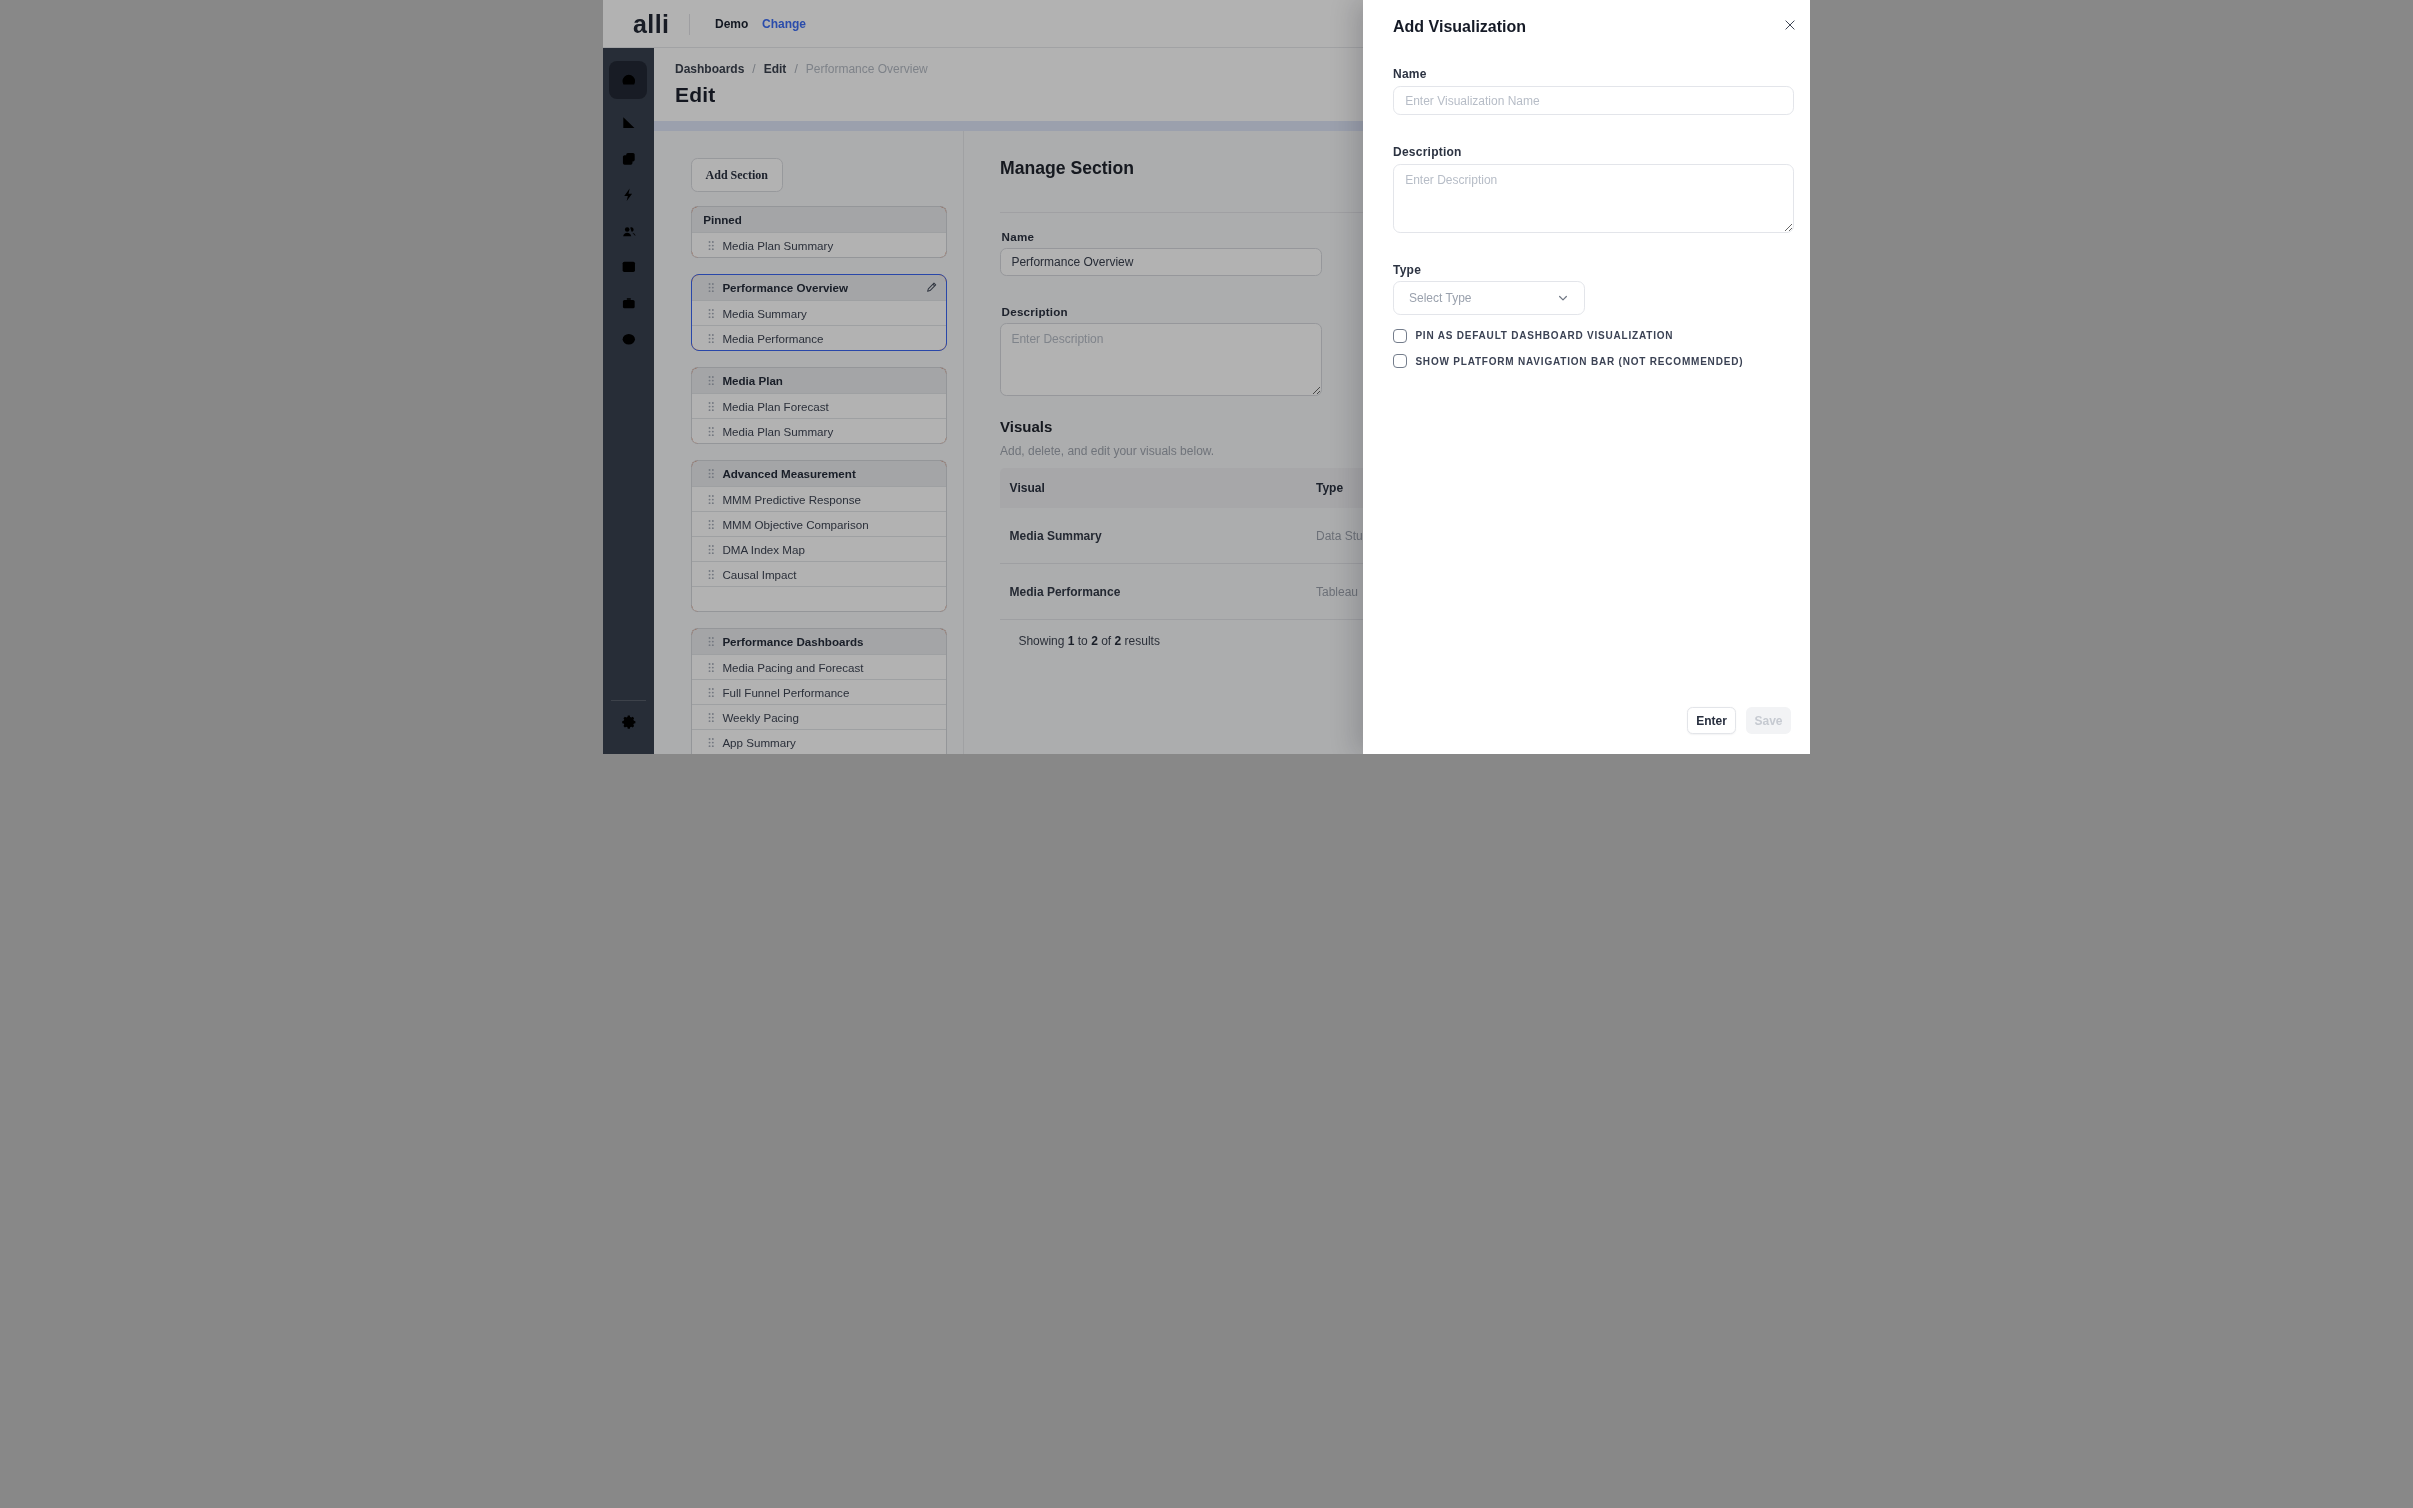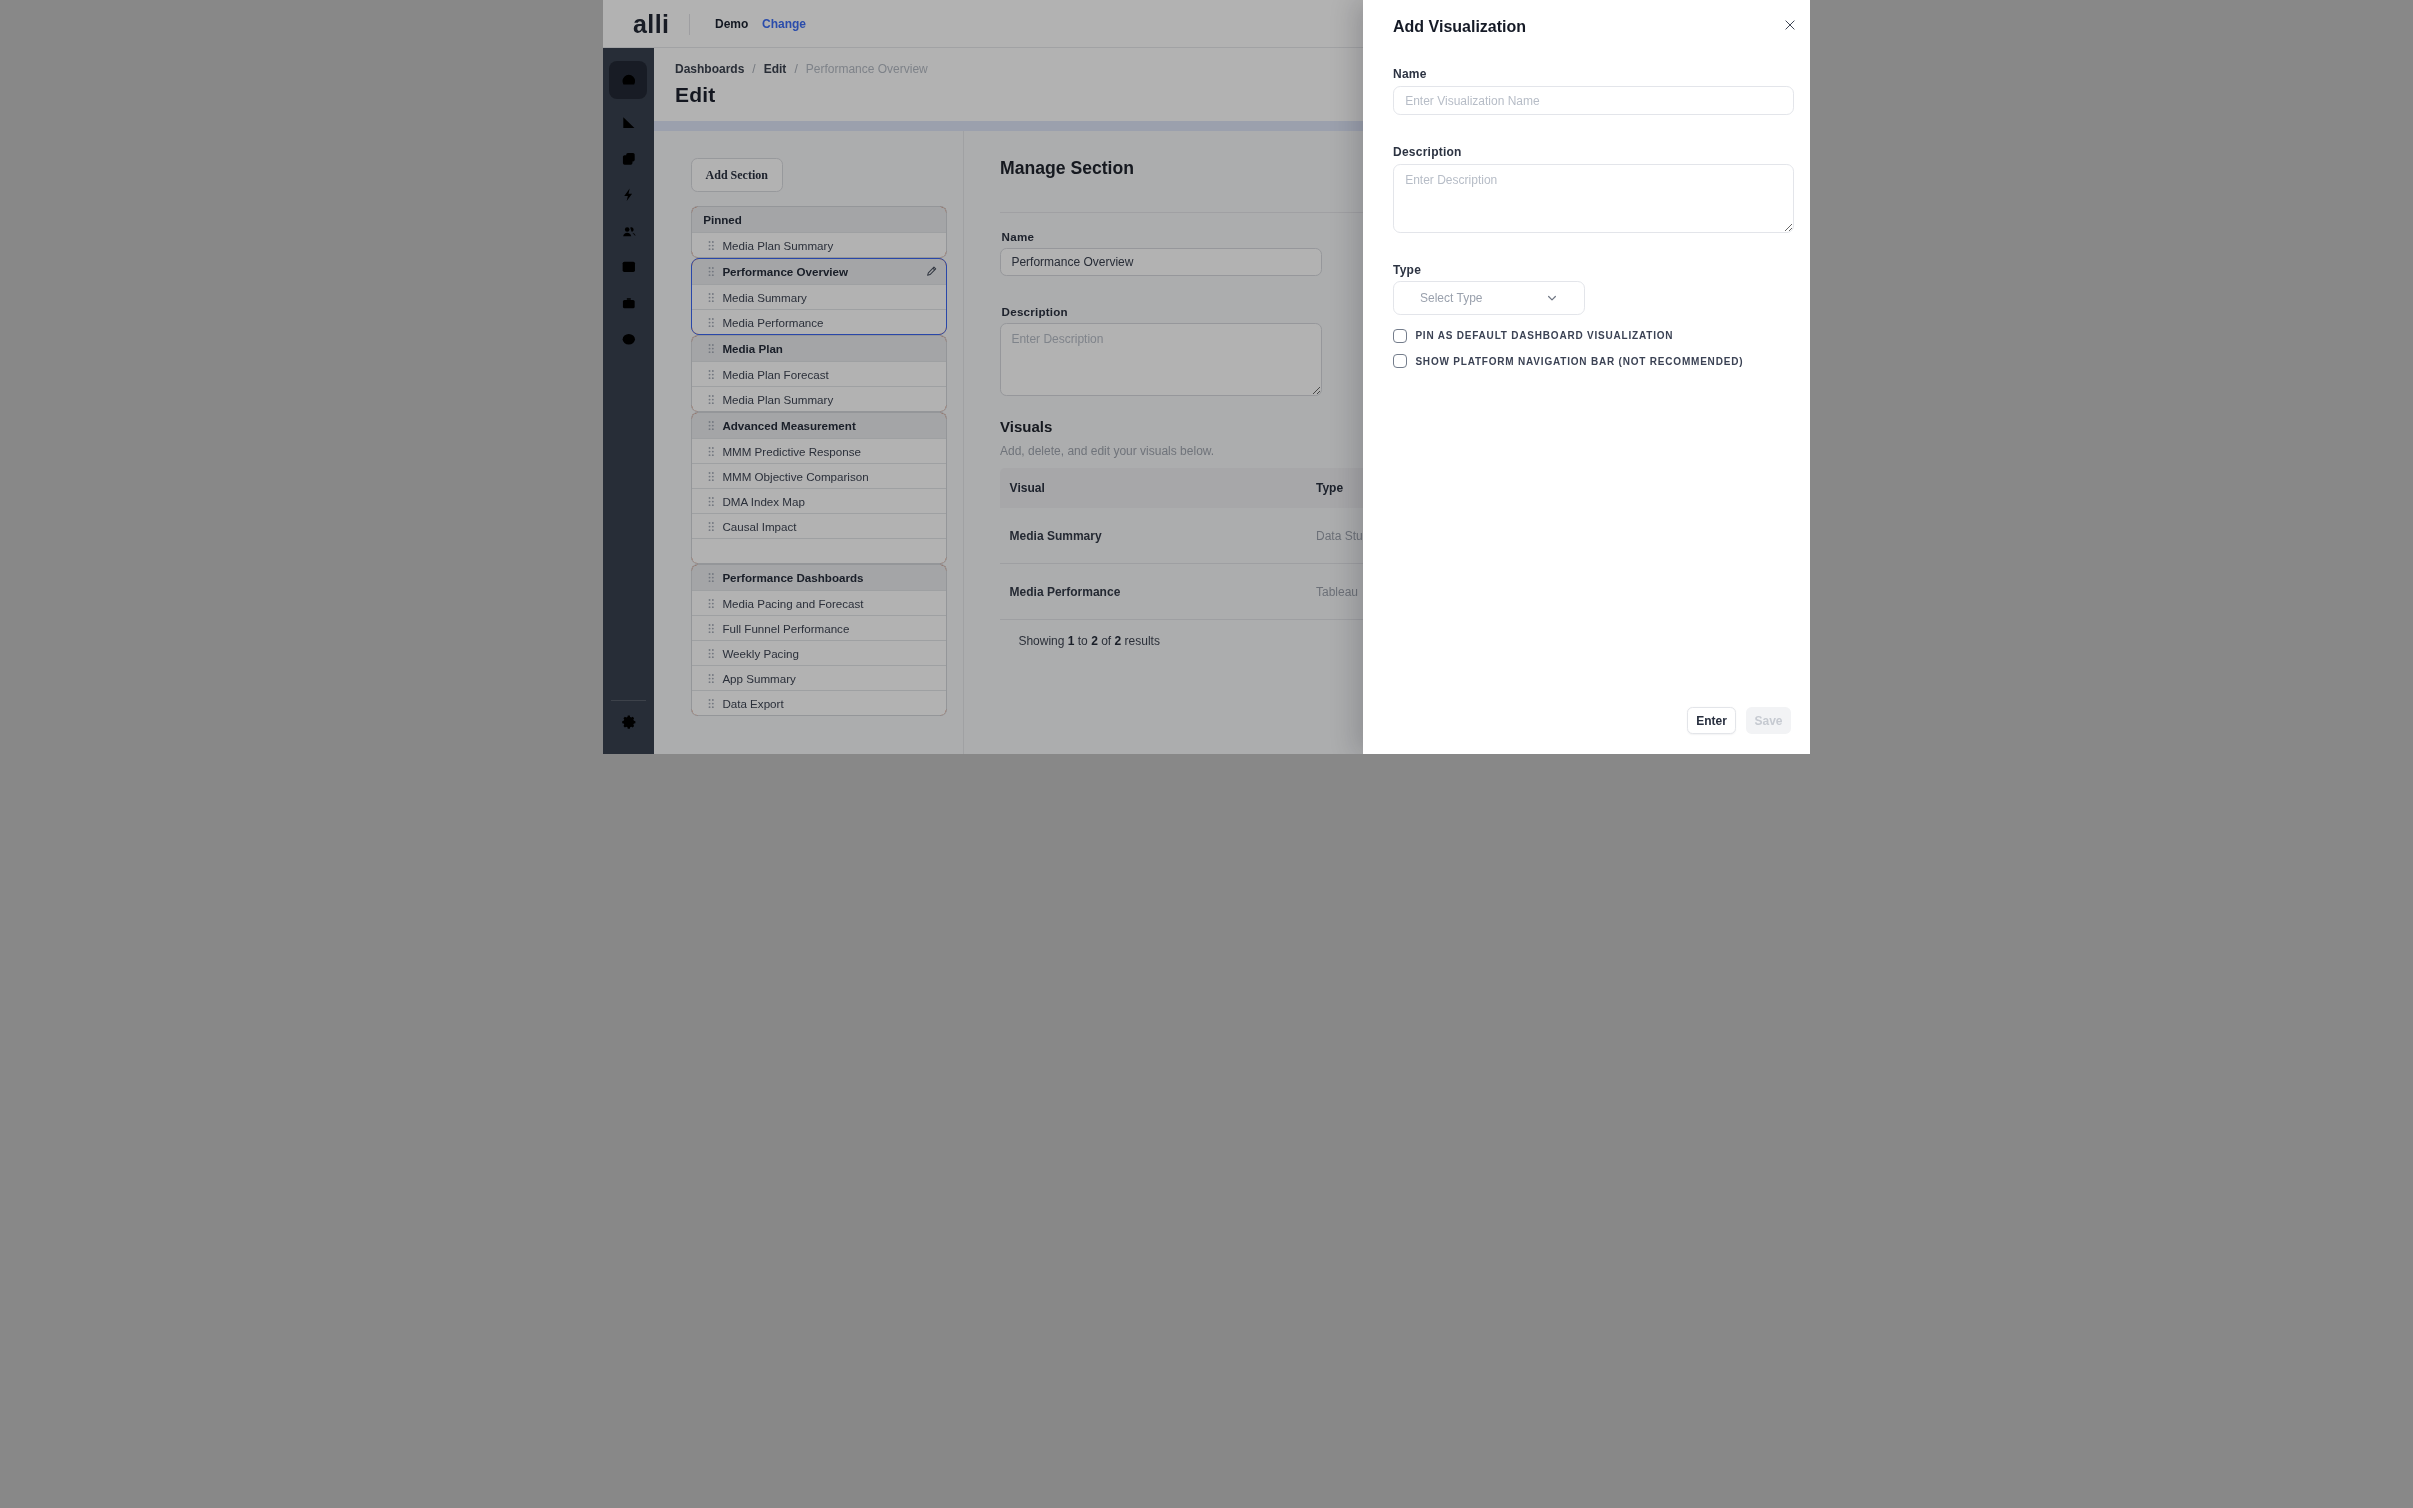--- a/index.html
+++ b/index.html
@@ -31,21 +31,21 @@
   .crumb-sep { color:#a8aeb8; margin:0 8px; font-weight:400; }
   .page-title { position:absolute; left:21px; top:35px; font-size:21px; font-weight:800; color:#1d222e; letter-spacing:0.2px; }
 
   .band { position:absolute; left:51px; right:0; top:121px; height:10.4px; background:#dfe5f8; z-index:1; }
 
   
   .content { position:absolute; left:51px; right:0; top:131px; bottom:0; background:#f7f8f9; z-index:1; }
   .panel { position:absolute; left:0; top:0; bottom:0; width:310px; border-right:0.8px solid #e6e7ea; overflow:hidden; }
   .add-section { display:block; margin:27px 0 0 37px; height:34px; padding:0 13.6px; background:#fff; border:0.8px solid #d9dbe0; border-radius:6.4px; font-family:Liberation Serif, serif; font-size:12px; font-weight:600; color:#2a3140; cursor:pointer; }
   #groups { margin:14.4px 37px 0; width:256px; }
-  .group { background:#c2410c; border:0.8px solid #d5d7dc; border-radius:6.4px; overflow:hidden; }
+  .group { background:#c2410c; border:0.8px solid #d5d7dc; border-radius:6.4px; overflow:hidden; margin-bottom:16px; }
   .group.selected { border:1.6px solid #3b66f2; border-radius:8px; }
   .g-head { height:25px; display:flex; align-items:center; background:#ebedf0; padding-left:16px; gap:8px; }
   .g-head.no-handle { padding-left:11.2px; }
   .g-title { font-size:11.6px; font-weight:800; color:#262d3b; }
   .g-item { height:25px; display:flex; align-items:center; padding-left:16px; gap:8px; background:#fff; border-top:0.8px solid #e3e5e9; cursor:pointer; }
   .g-label { font-size:11.6px; font-weight:500; color:#3e4554; }
   .handle { width:6.4px; height:11.2px; flex:0 0 6.4px; color:#a6adb8; cursor:grab; }
   .handle circle { fill:currentColor; stroke:none; }
   .pencil { width:12.8px; height:12.8px; margin-left:auto; margin-right:8px; color:#4b5260; cursor:pointer; }
   .pencil path { fill:none; stroke:currentColor; stroke-width:1.3; stroke-linejoin:round; }
@@ -73,21 +73,21 @@
 
   
   .overlay { position:absolute; inset:0; background:rgba(0,0,0,.30); z-index:20; }
   .drawer { position:absolute; left:760px; top:0; width:447px; height:754px; background:#fff; z-index:30; box-shadow:-8px 0 24px rgba(15,18,28,.18); }
   .d-title { position:absolute; left:30px; top:17.6px; font-size:16px; font-weight:800; color:#151a26; }
   .d-close { position:absolute; right:13.6px; top:19px; width:12px; height:12px; color:#3a4150; cursor:pointer; }
   .d-close path { fill:none; stroke:currentColor; stroke-width:1.3; stroke-linecap:round; }
   .d-label { position:absolute; left:30px; font-size:12px; font-weight:700; color:#2c3342; letter-spacing:.02em; }
   .d-input { position:absolute; left:30px; top:86px; width:401px; height:29px; border:0.8px solid #e3e5ea; border-radius:7.2px; padding:0 11.2px; font-family:inherit; font-size:12px; color:#3a4150; }
   .d-textarea { position:absolute; left:30px; top:164px; width:401px; height:69px; border:0.8px solid #e3e5ea; border-radius:7.2px; padding:8px 11.2px; font-family:inherit; font-size:12px; color:#3a4150; }
-  .d-select { position:absolute; left:30px; top:281px; width:192px; height:34px; border:0.8px solid #e3e5ea; border-radius:7.2px; display:flex; align-items:center; padding:0 26px; cursor:pointer; }
+  .d-select { position:absolute; left:30px; top:281px; width:192px; height:34px; border:0.8px solid #e3e5ea; border-radius:7.2px; display:flex; align-items:center; padding:0 15px; cursor:pointer; }
   .d-select span { font-size:12px; color:#9aa1ad; }
   .d-select .chev { width:12px; height:12px; margin-left:auto; color:#6f7683; }
   .chev path { fill:none; stroke:currentColor; stroke-width:1.6; stroke-linecap:round; stroke-linejoin:round; }
   #cb-rows { position:absolute; left:30px; top:323px; right:16px; }
   .cb-row { display:flex; align-items:center; height:25.5px; gap:8.8px; cursor:pointer; }
   .cb-box { width:13.6px; height:13.6px; flex:0 0 13.6px; border:1.4px solid #747d8c; border-radius:4px; background:#fff; }
   .cb-label { font-size:10px; font-weight:600; letter-spacing:.08em; color:#3b4254; }
   .d-foot-btn { position:absolute; top:707px; height:27px; border-radius:5.6px; font-family:inherit; font-size:12px; font-weight:600; cursor:pointer; }
   .btn-close { left:324px; width:49px; background:#fff; border:0.8px solid #e3e5e9; color:#272e3e; box-shadow:0 0.8px 1.6px rgba(20,24,34,.05); }
   .btn-save { left:383px; width:45px; background:#f2f3f5; border:none; color:#c6cad1; cursor:default; }

